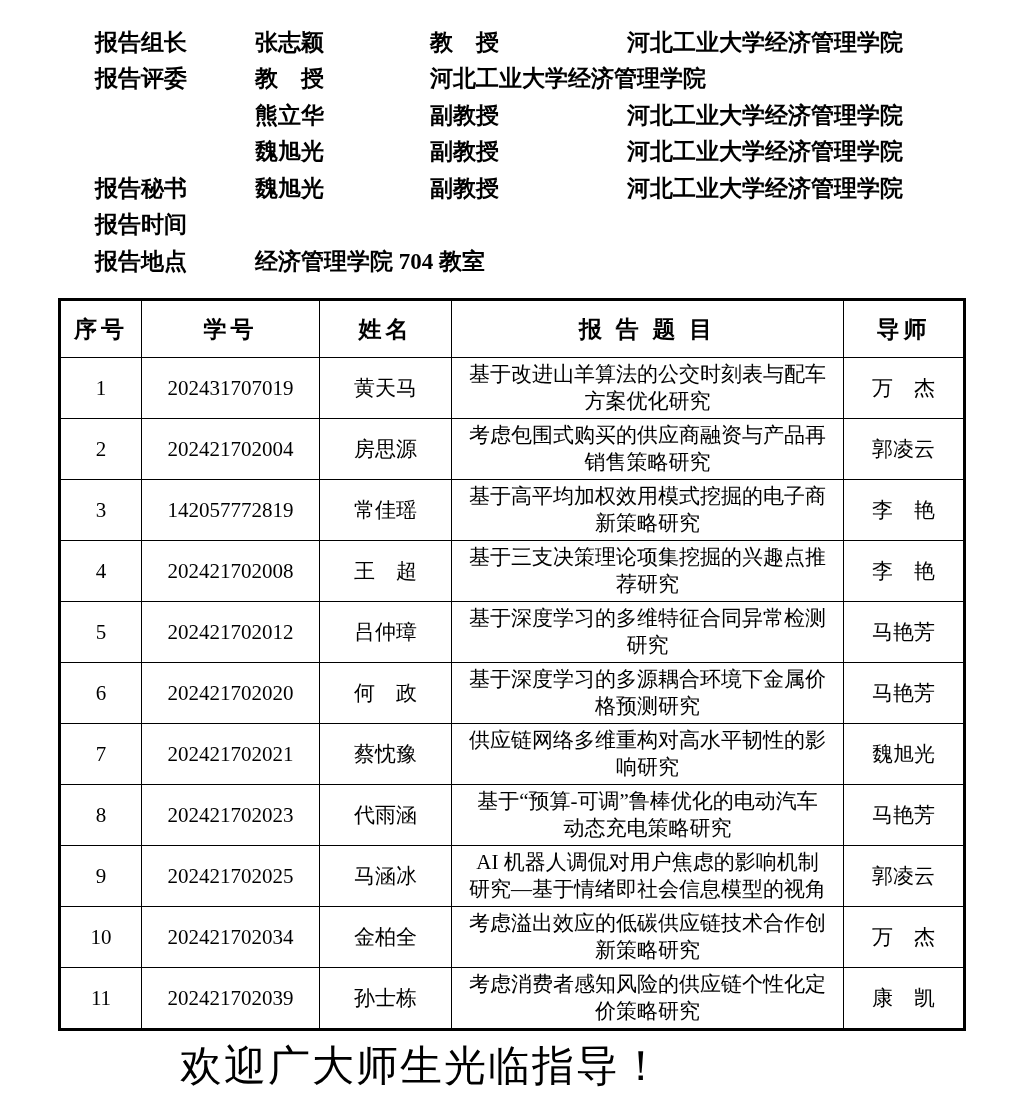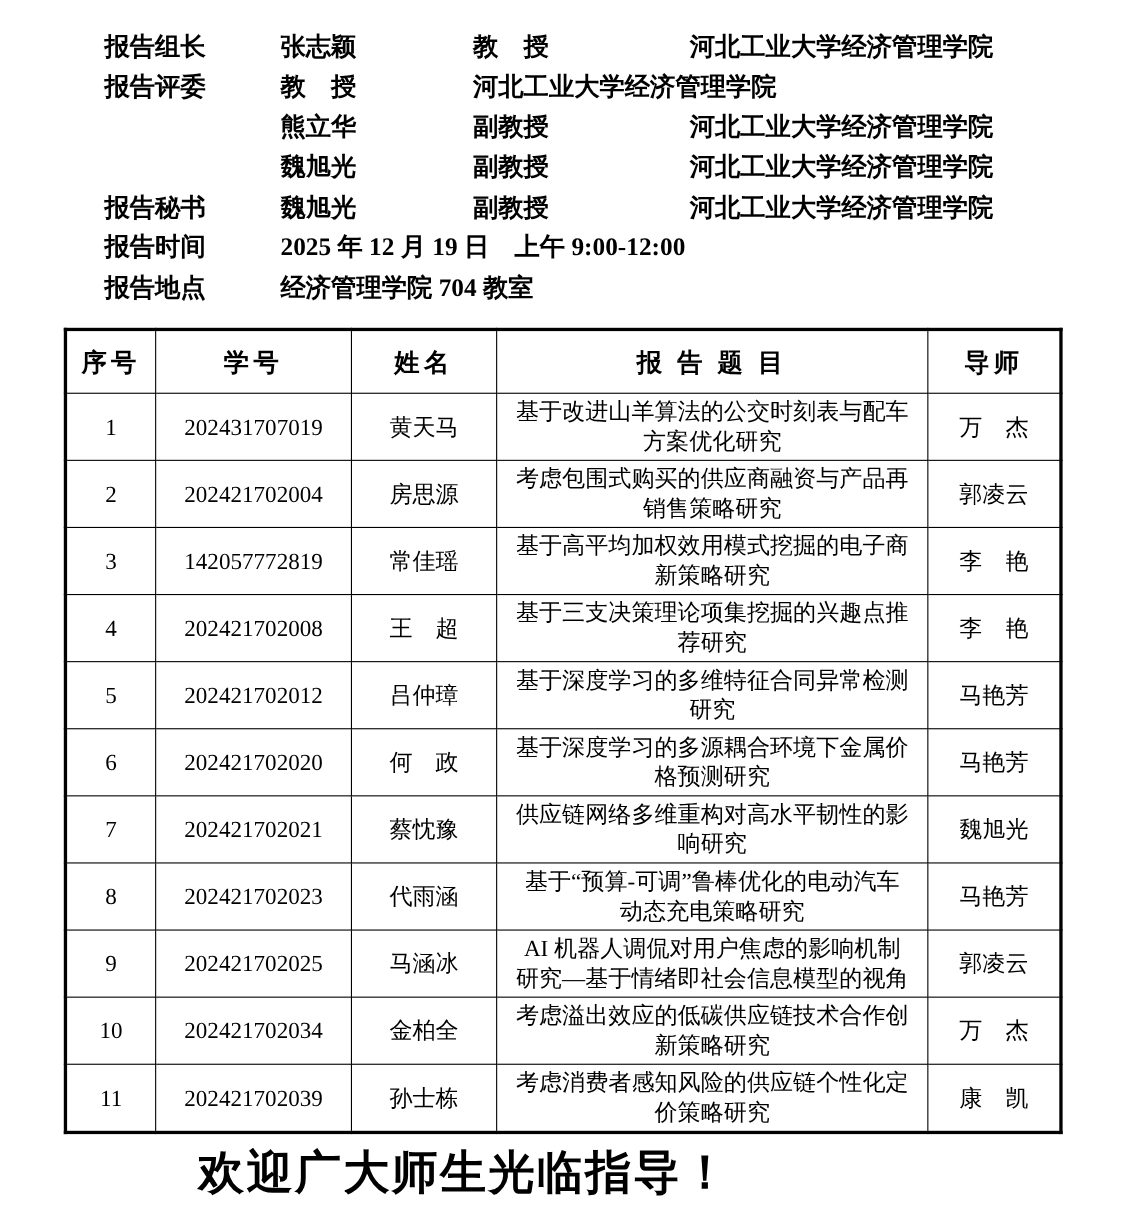--- a/index.html
+++ b/index.html
@@ -82,21 +82,21 @@
   }
 
   
   .welcome {
     position: absolute;
     top: 1038px;
     left: 0;
     width: 844px;
     text-align: center;
     font-size: 42px;
-    font-weight: 700;
+    font-weight: 400;
     letter-spacing: 2px;
     white-space: nowrap;
   }
 </style>
 </head>
 <body>
 
 <div class="info">
   <div class="info-row">
     <span class="cell">报告组长</span>
@@ -122,21 +122,20 @@
     <span class="cell">河北工业大学经济管理学院</span>
   </div>
   <div class="info-row">
     <span class="cell">报告秘书</span>
     <span class="cell">魏旭光</span>
     <span class="cell">副教授</span>
     <span class="cell">河北工业大学经济管理学院</span>
   </div>
   <div class="info-row">
     <span class="cell">报告时间</span>
-    <span class="cell span-value">2025 年 12 月 19 日　上午 9:00-12:00</span>
   </div>
   <div class="info-row">
     <span class="cell">报告地点</span>
     <span class="cell span-value">经济管理学院 704 教室</span>
   </div>
 </div>
 
 <table class="schedule">
   <colgroup>
     <col style="width:82px">

